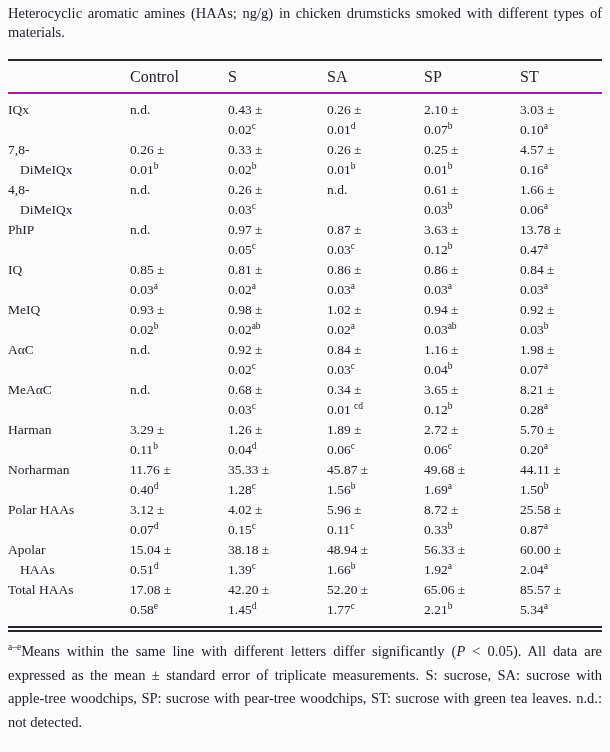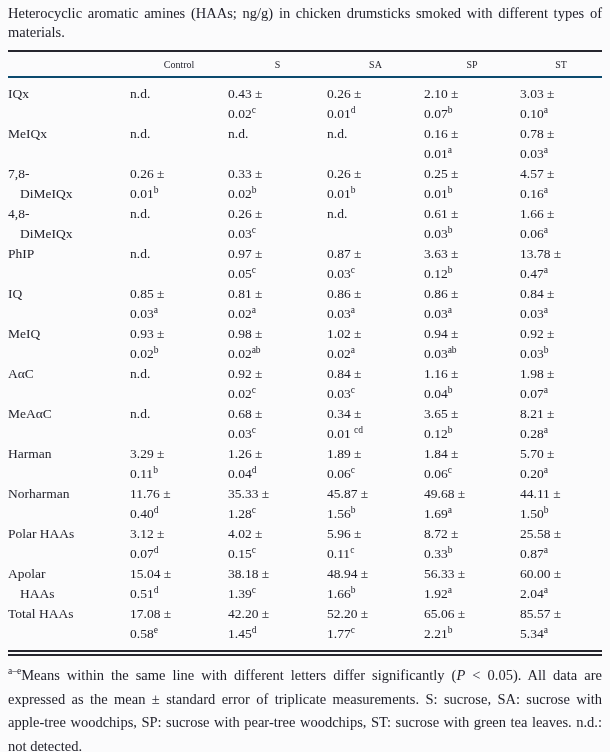--- a/index.html
+++ b/index.html
@@ -5,38 +5,38 @@
   html,body{margin:0;padding:0;}
   body{
     width:610px;height:752px;
     background:#fbfbfc;
     color:#1e1e28;
     font-family:"Liberation Serif","DejaVu Serif",serif;
     overflow:hidden;
   }
   .page{padding:4px 8px 0 8px;width:594px;}
   .caption{
-    margin:0 0 8px 0;
+    margin:0 0 17px 0;
     font-size:14.5px;line-height:19px;
     text-align:justify;
   }
   table.haa{
     border-collapse:collapse;
     width:594px;
     table-layout:fixed;
     font-size:13.5px;
     border-top:2px solid #26262e;
     border-bottom:6px double #26262e;
   }
   table.haa thead th{
     font-weight:normal;
-    text-align:center;
+    text-align:left;
     padding:7px 0 6px 0;
-    border-bottom:2px solid #0c4a6e;
-    font-size:10px;
+    border-bottom:2px solid #a21caf;
+    font-size:16px;
   }
   table.haa tbody th, table.haa tbody td{
     font-weight:normal;
     text-align:left;
     vertical-align:top;
     padding:0;
     line-height:20px;
   }
   table.haa tbody tr:first-child th, table.haa tbody tr:first-child td{padding-top:6px;}
   table.haa tbody tr:last-child th, table.haa tbody tr:last-child td{padding-bottom:6px;}
@@ -95,42 +95,20 @@
             <div>2.10 ±</div>
             <div><span>0.07</span><sup>b</sup></div>
           </td>
           <td>
             <div>3.03 ±</div>
             <div><span>0.10</span><sup>a</sup></div>
           </td>
         </tr>
         <tr>
           <th>
-            <div>MeIQx</div>
-          </th>
-          <td>
-            <div>n.d.</div>
-          </td>
-          <td>
-            <div>n.d.</div>
-          </td>
-          <td>
-            <div>n.d.</div>
-          </td>
-          <td>
-            <div>0.16 ±</div>
-            <div><span>0.01</span><sup>a</sup></div>
-          </td>
-          <td>
-            <div>0.78 ±</div>
-            <div><span>0.03</span><sup>a</sup></div>
-          </td>
-        </tr>
-        <tr>
-          <th>
             <div>7,8-</div>
             <div class="lbl2">DiMeIQx</div>
           </th>
           <td>
             <div>0.26 ±</div>
             <div><span>0.01</span><sup>b</sup></div>
           </td>
           <td>
             <div>0.33 ±</div>
             <div><span>0.02</span><sup>b</sup></div>
@@ -304,21 +282,21 @@
           </td>
           <td>
             <div>1.26 ±</div>
             <div><span>0.04</span><sup>d</sup></div>
           </td>
           <td>
             <div>1.89 ±</div>
             <div><span>0.06</span><sup>c</sup></div>
           </td>
           <td>
-            <div>1.84 ±</div>
+            <div>2.72 ±</div>
             <div><span>0.06</span><sup>c</sup></div>
           </td>
           <td>
             <div>5.70 ±</div>
             <div><span>0.20</span><sup>a</sup></div>
           </td>
         </tr>
         <tr>
           <th>
             <div>Norharman</div>

